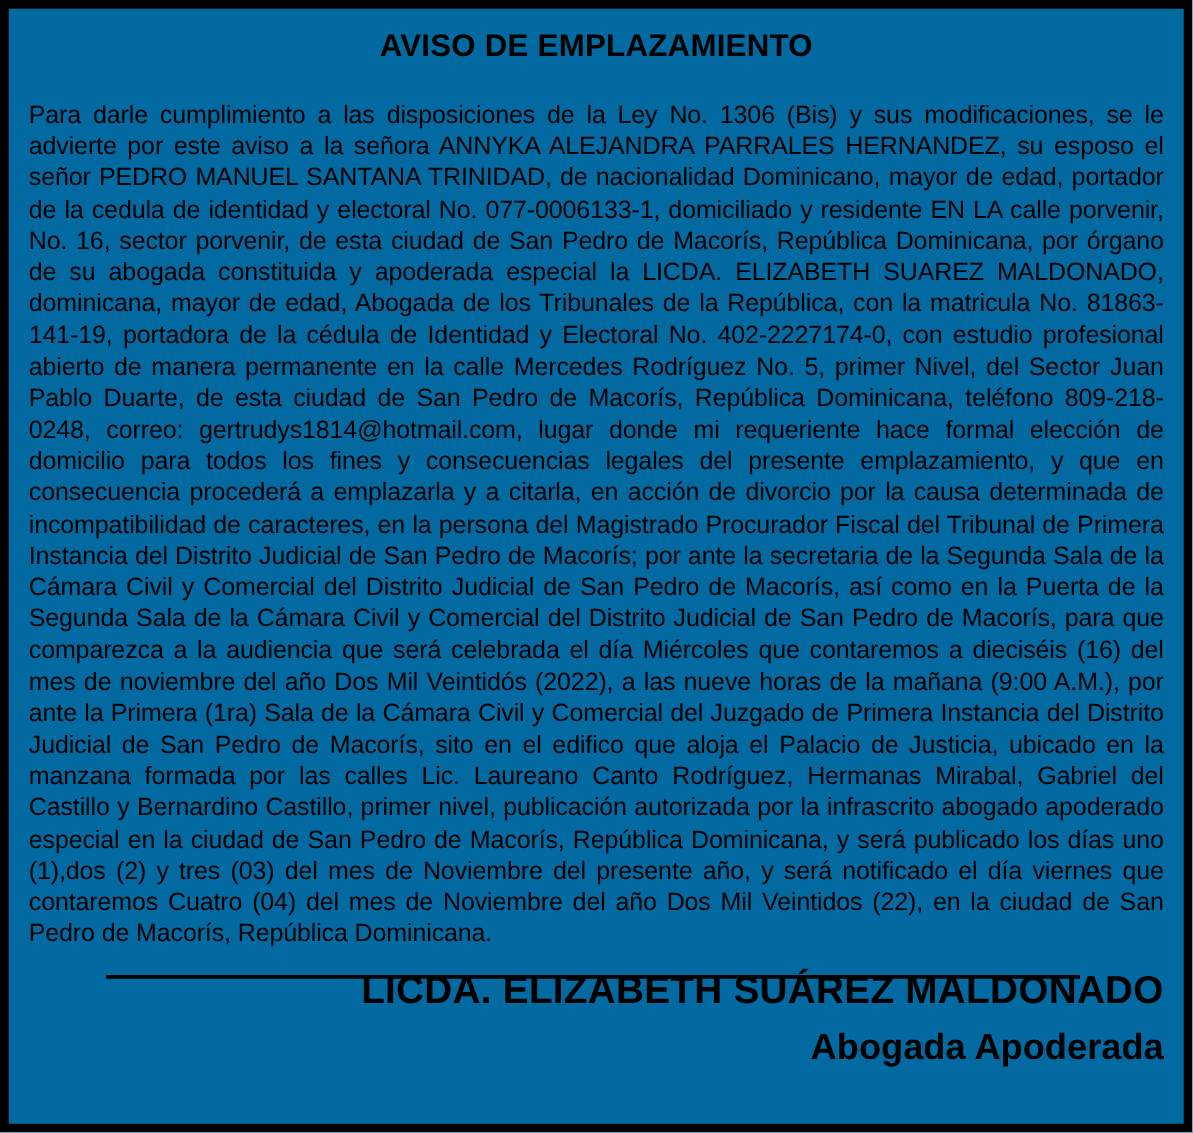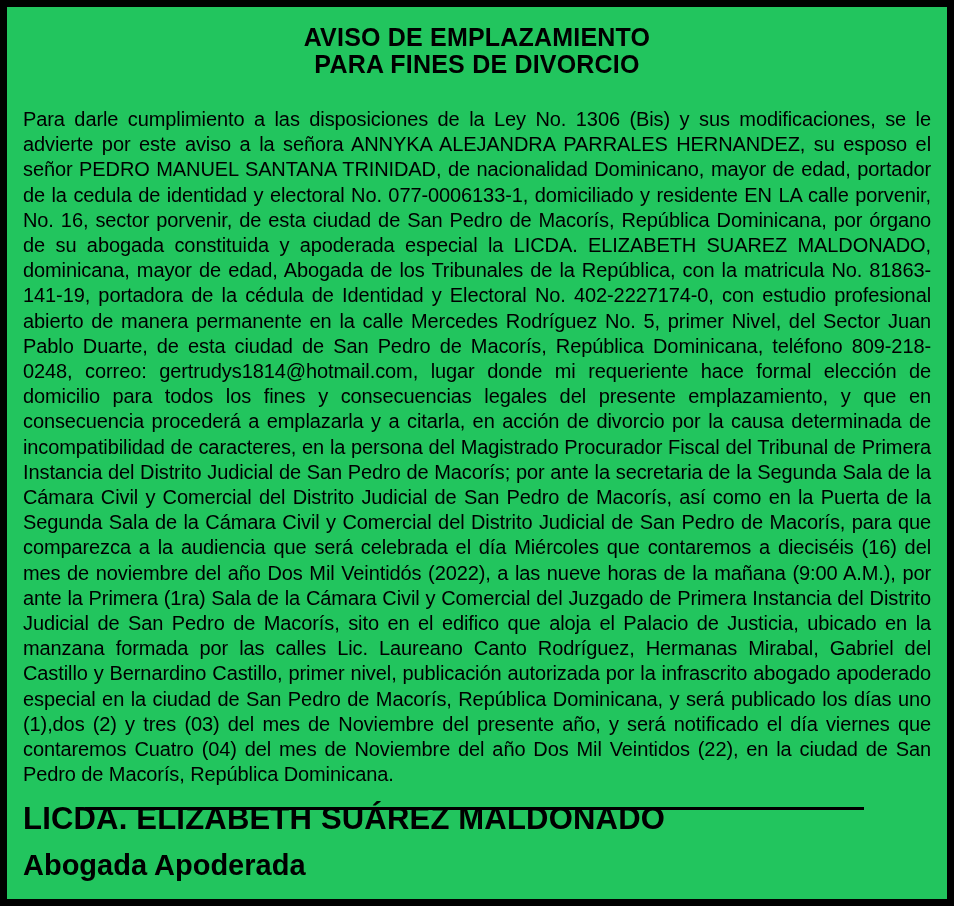--- a/index.html
+++ b/index.html
@@ -4,21 +4,21 @@
 <style>
   html, body {
     margin: 0;
     padding: 0;
     background: #ffffff;
   }
   .page {
     position: relative;
     width: 954px;
     height: 906px;
-    background: #22c55e;
+    background: #0369a1;
     box-sizing: border-box;
     font-family: "Liberation Sans", "DejaVu Sans", sans-serif;
     color: #000000;
     overflow: hidden;
   }
   .frame {
     position: absolute;
     left: 0;
     top: 0;
     right: 0;
@@ -43,21 +43,21 @@
   .body-text {
     margin-top: 29px;
     font-size: 20px;
     line-height: 25.2px;
     text-align: justify;
     letter-spacing: -0.1px;
   }
   .signature {
     position: relative;
     margin-top: 13px;
-    text-align: left;
+    text-align: right;
   }
   .sig-rule {
     height: 0;
     border-top: 3px solid #000000;
     margin: 0 67px 0 62px;
   }
   .sig-name {
     margin-top: -7px;
     font-weight: bold;
     font-size: 31px;
@@ -73,21 +73,20 @@
 </style>
 </head>
 <body>
 
 <div class="page">
   <div class="frame"></div>
   <div class="content">
 
     <div class="title">
       <div>AVISO DE EMPLAZAMIENTO</div>
-      <div>PARA FINES DE DIVORCIO</div>
     </div>
 
     <p class="body-text">Para darle cumplimiento a las disposiciones de la Ley No. 1306 (Bis) y sus modificaciones, se le advierte por este aviso a la señora ANNYKA ALEJANDRA PARRALES HERNANDEZ, su esposo el señor PEDRO MANUEL SANTANA TRINIDAD, de nacionalidad Dominicano, mayor de edad, portador de la cedula de identidad y electoral No. 077-0006133-1, domiciliado y residente EN LA calle porvenir, No. 16, sector porvenir, de esta ciudad de San Pedro de Macorís, República Dominicana, por órgano de su abogada constituida y apoderada especial la LICDA. ELIZABETH SUAREZ MALDONADO, dominicana, mayor de edad, Abogada de los Tribunales de la República, con la matricula No. 81863-141-19, portadora de la cédula de Identidad y Electoral No. 402-2227174-0, con estudio profesional abierto de manera permanente en la calle Mercedes Rodríguez No. 5, primer Nivel, del Sector Juan Pablo Duarte, de esta ciudad de San Pedro de Macorís, República Dominicana, teléfono 809-218-0248, correo: gertrudys1814@hotmail.com, lugar donde mi requeriente hace formal elección de domicilio para todos los fines y consecuencias legales del presente emplazamiento, y que en consecuencia procederá a emplazarla y a citarla, en acción de divorcio por la causa determinada de incompatibilidad de caracteres, en la persona del Magistrado Procurador Fiscal del Tribunal de Primera Instancia del Distrito Judicial de San Pedro de Macorís; por ante la secretaria de la Segunda Sala de la Cámara Civil y Comercial del Distrito Judicial de San Pedro de Macorís, así como en la Puerta de la Segunda Sala de la Cámara Civil y Comercial del Distrito Judicial de San Pedro de Macorís, para que comparezca a la audiencia que será celebrada el día Miércoles que contaremos a dieciséis (16) del mes de noviembre del año Dos Mil Veintidós (2022), a las nueve horas de la mañana (9:00 A.M.), por ante la Primera (1ra) Sala de la Cámara Civil y Comercial del Juzgado de Primera Instancia del Distrito Judicial de San Pedro de Macorís, sito en el edifico que aloja el Palacio de Justicia, ubicado en la manzana formada por las calles Lic. Laureano Canto Rodríguez, Hermanas Mirabal, Gabriel del Castillo y Bernardino Castillo, primer nivel, publicación autorizada por la infrascrito abogado apoderado especial en la ciudad de San Pedro de Macorís, República Dominicana, y será publicado los días uno (1),dos (2) y tres (03) del mes de Noviembre del presente año, y será notificado el día viernes que contaremos Cuatro (04) del mes de Noviembre del año Dos Mil Veintidos (22), en la ciudad de San Pedro de Macorís, República Dominicana.</p>
 
     <div class="signature">
       <div class="sig-rule"></div>
       <div class="sig-name">LICDA. ELIZABETH SUÁREZ MALDONADO</div>
       <div class="sig-role">Abogada Apoderada</div>
     </div>
 

